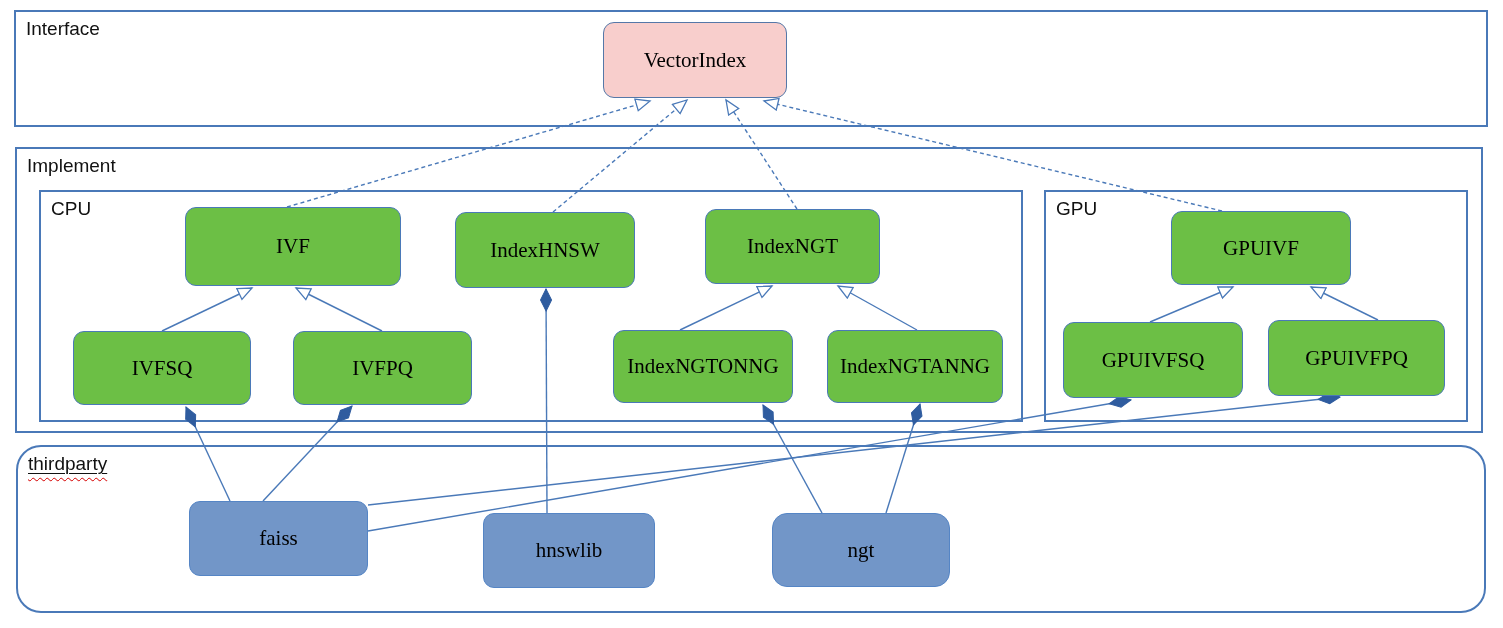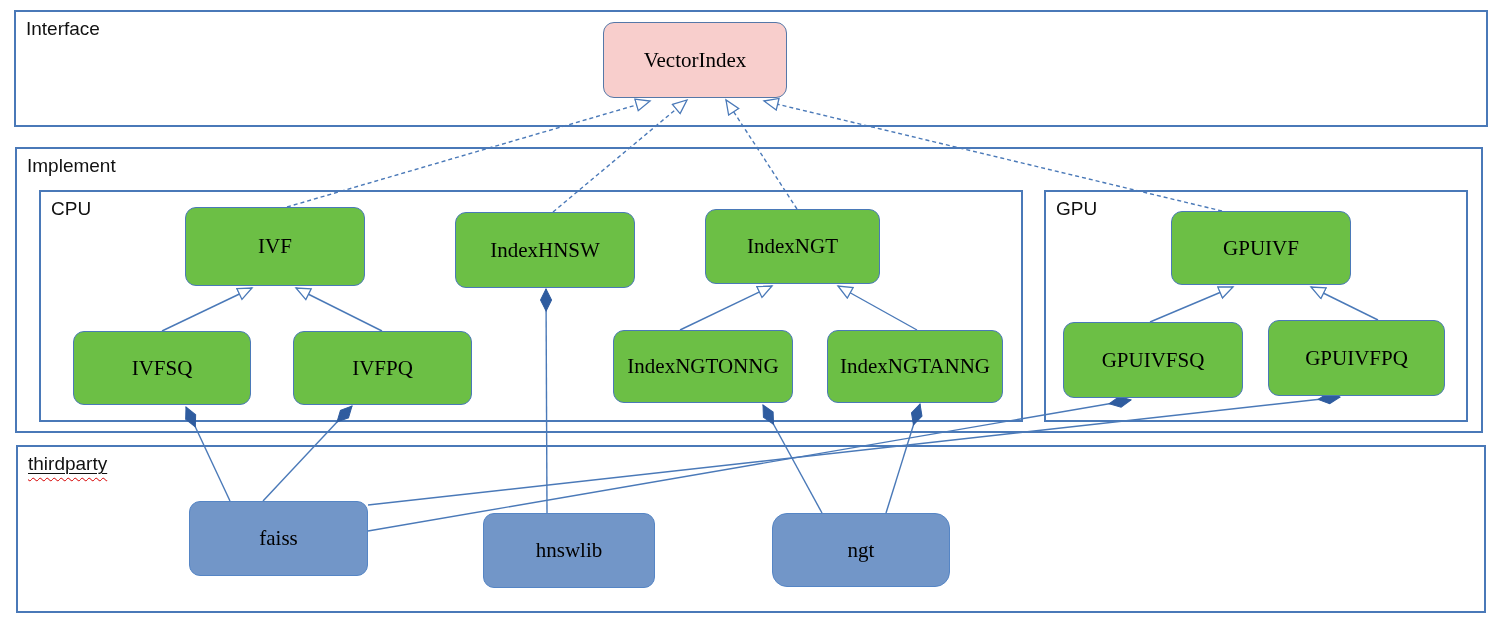--- a/index.html
+++ b/index.html
@@ -6,39 +6,39 @@
   .canvas{position:relative;width:1503px;height:628px;background:#ffffff;overflow:hidden;
           font-family:"Liberation Sans",sans-serif;}
   
   .container{position:absolute;border:2px solid #4a79b8;background:transparent;box-sizing:border-box;}
   .clabel{position:absolute;left:10px;top:6px;font-size:19px;color:#111;
           font-family:"Liberation Sans",sans-serif;}
   #c-interface {left:14px; top:10px;  width:1474px;height:117px;}
   #c-implement {left:15px; top:147px; width:1468px;height:286px;}
   #c-cpu       {left:39px; top:190px; width:984px; height:232px;}
   #c-gpu       {left:1044px;top:190px;width:424px; height:232px;}
-  #c-thirdparty{left:16px; top:445px; width:1470px;height:168px;}
+  #c-thirdparty{left:16px; top:445px; width:1470px;height:168px;border-radius:25px;}
   
   .tp-wavy{text-decoration-line:underline;text-decoration-style:wavy;
            text-decoration-color:#d40000;text-decoration-thickness:1px;text-underline-offset:7px;}
   .tp-solid{text-decoration-line:underline;text-decoration-style:solid;
             text-decoration-color:#111;text-decoration-thickness:1px;text-underline-offset:3px;}
   
   svg.wires{position:absolute;left:0;top:0;width:1503px;height:628px;}
   .wire{stroke:#4a79b8;stroke-width:1.4;fill:none;}
   .wire.dashed{stroke-dasharray:4 3;}
   
   .node{position:absolute;box-sizing:border-box;border:1.6px solid #4a79b8;border-radius:11px;
         display:flex;align-items:center;justify-content:center;
         font-family:"Liberation Serif",serif;font-size:21px;color:#000000;}
   .node.green{background:#6cbf45;}
   .node.pink {background:#f8cecc;border-color:#5578a8;}
   .node.blue {background:#7296c8;border-color:#5585c5;text-align:right;}
   #n-vectorindex {left:603px; top:22px;  width:184px;height:76px;}
-  #n-ivf         {left:185px; top:207px; width:180px;height:79px;}
+  #n-ivf         {left:185px; top:207px; width:216px;height:79px;}
   #n-indexhnsw   {left:455px; top:212px; width:180px;height:76px;}
   #n-indexngt    {left:705px; top:209px; width:175px;height:75px;}
   #n-ivfsq       {left:73px;  top:331px; width:178px;height:74px;}
   #n-ivfpq       {left:293px; top:331px; width:179px;height:74px;}
   #n-indexngtonng{left:613px; top:330px; width:180px;height:73px;}
   #n-indexngtanng{left:827px; top:330px; width:176px;height:73px;}
   #n-gpuivf      {left:1171px;top:211px; width:180px;height:74px;}
   #n-gpuivfsq    {left:1063px;top:322px; width:180px;height:76px;}
   #n-gpuivfpq    {left:1268px;top:320px; width:177px;height:76px;}
   #n-faiss       {left:189px; top:501px; width:179px;height:75px;}

